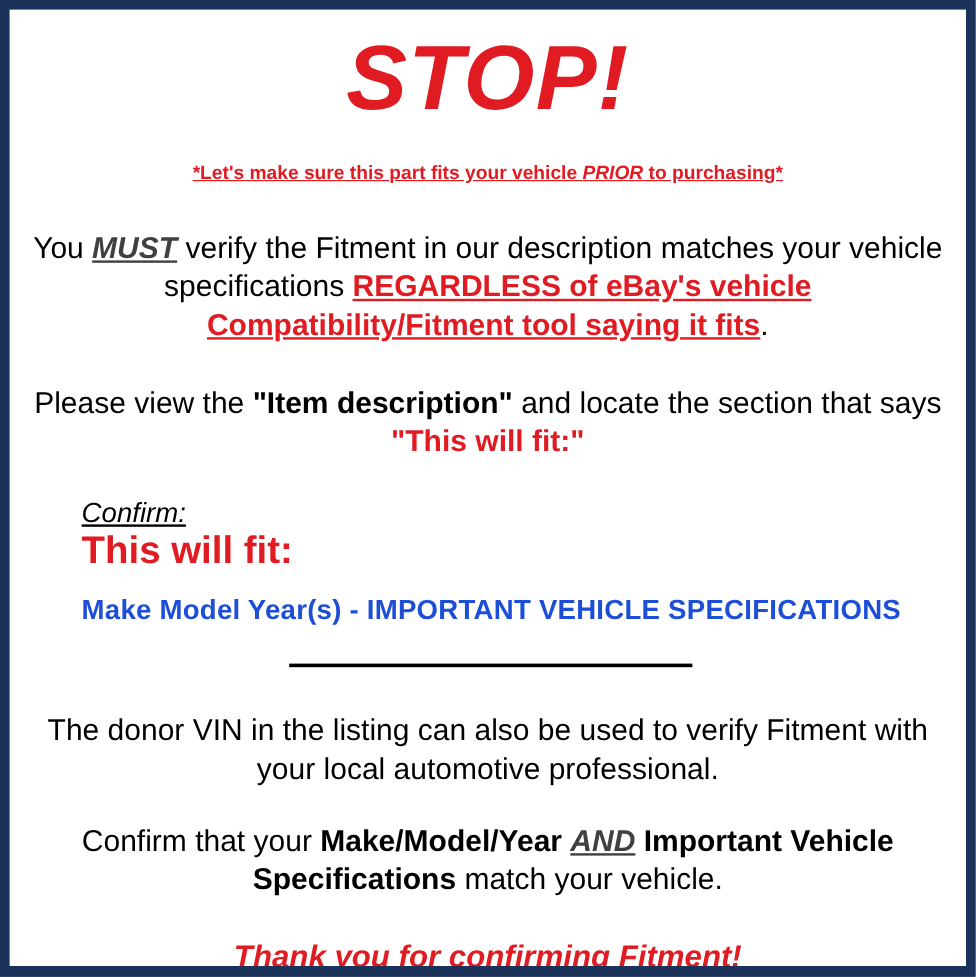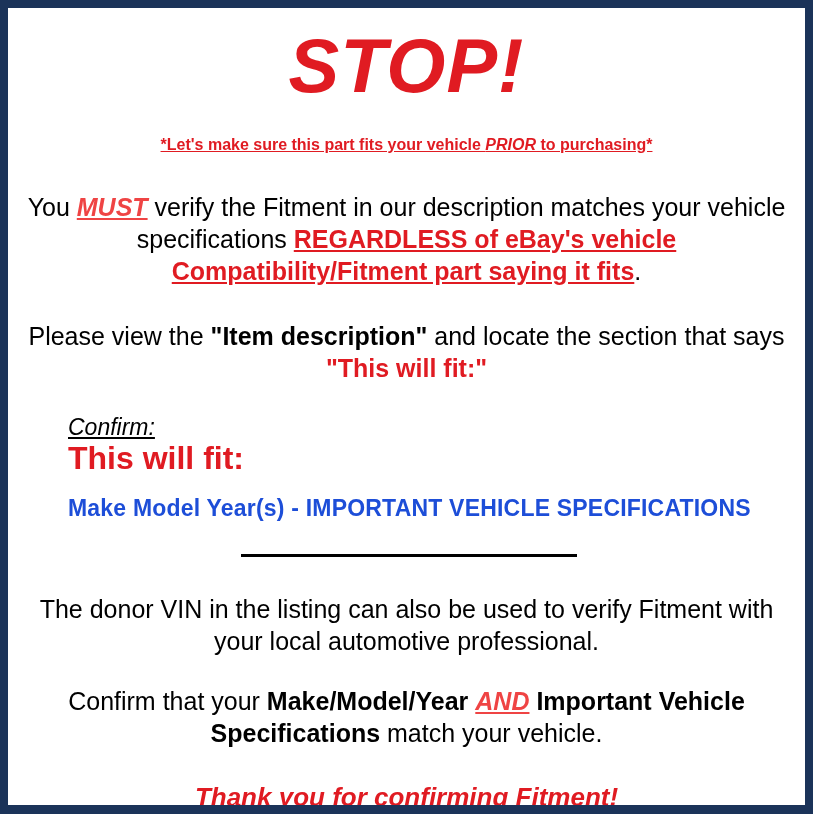--- a/index.html
+++ b/index.html
@@ -74,21 +74,21 @@
 
   .para-confirm {
     padding-top: 28px;
   }
 
   .para-vin {
     padding-top: 32px;
   }
 
   .em-red-ul {
-    color: #ef4444;
+    color: #404040;
     font-weight: bold;
     font-style: italic;
     text-decoration: underline;
   }
 
   .red-bold-ul {
     color: #e01b22;
     font-weight: bold;
     text-decoration: underline;
   }
@@ -163,21 +163,21 @@
 </head>
 <body>
 
 <div id="fitment-notice">
   <div class="inner-panel">
 
     <h1 class="stop-heading">STOP!</h1>
 
     <p class="tagline"><span>*Let's make sure this part fits your vehicle </span><span class="ital">PRIOR</span><span> to purchasing*</span></p>
 
-    <p class="para para-must"><span>You </span><span class="em-red-ul">MUST</span><span> verify the Fitment in our description matches your vehicle specifications </span><span class="red-bold-ul">REGARDLESS of eBay's vehicle Compatibility/Fitment part saying it fits</span><span>.</span></p>
+    <p class="para para-must"><span>You </span><span class="em-red-ul">MUST</span><span> verify the Fitment in our description matches your vehicle specifications </span><span class="red-bold-ul">REGARDLESS of eBay's vehicle Compatibility/Fitment tool saying it fits</span><span>.</span></p>
 
     <p class="para para-desc"><span>Please view the </span><span class="blk-bold">"Item description"</span><span> and locate the section that says </span><span class="red-bold">"This will fit:"</span></p>
 
     <div class="example-block">
       <p class="example-label">Confirm:</p>
       <p class="example-fit">This will fit:</p>
       <p class="example-spec">Make Model Year(s) - IMPORTANT VEHICLE SPECIFICATIONS</p>
     </div>
 
     <div class="divider-wrap">

